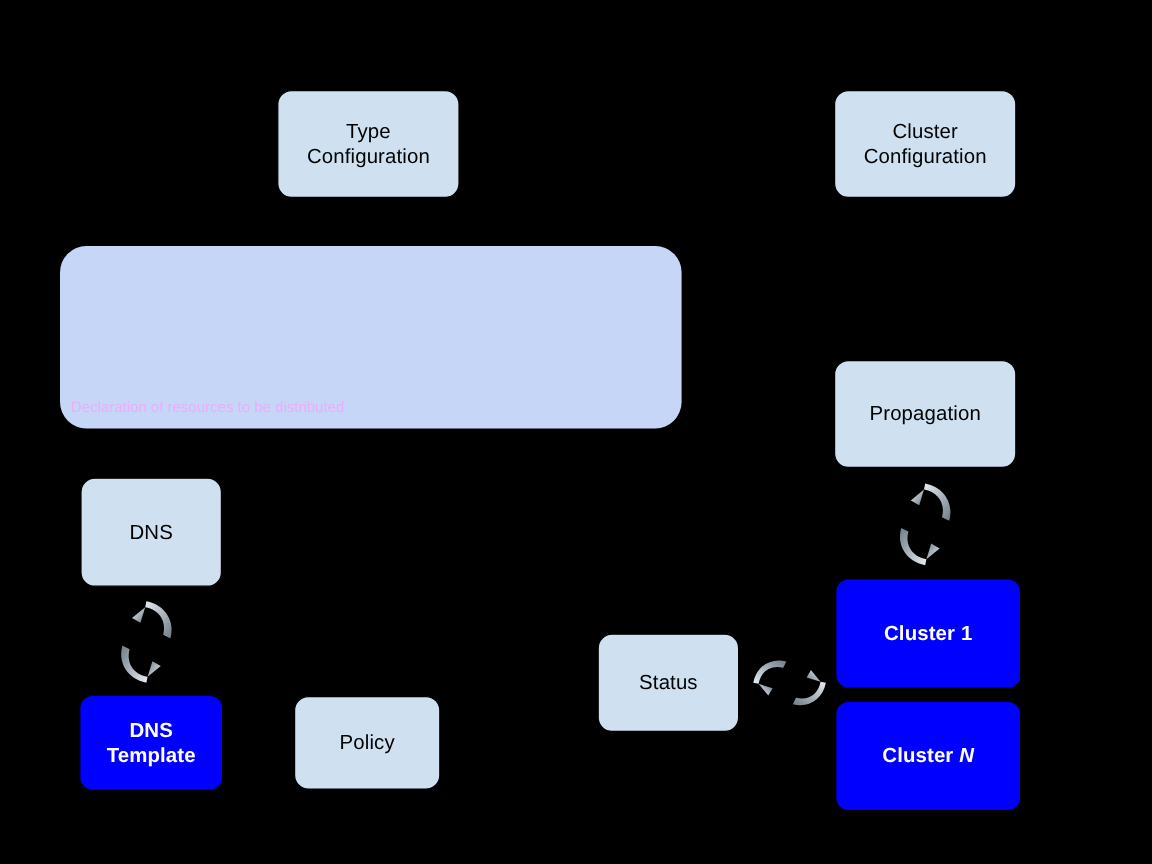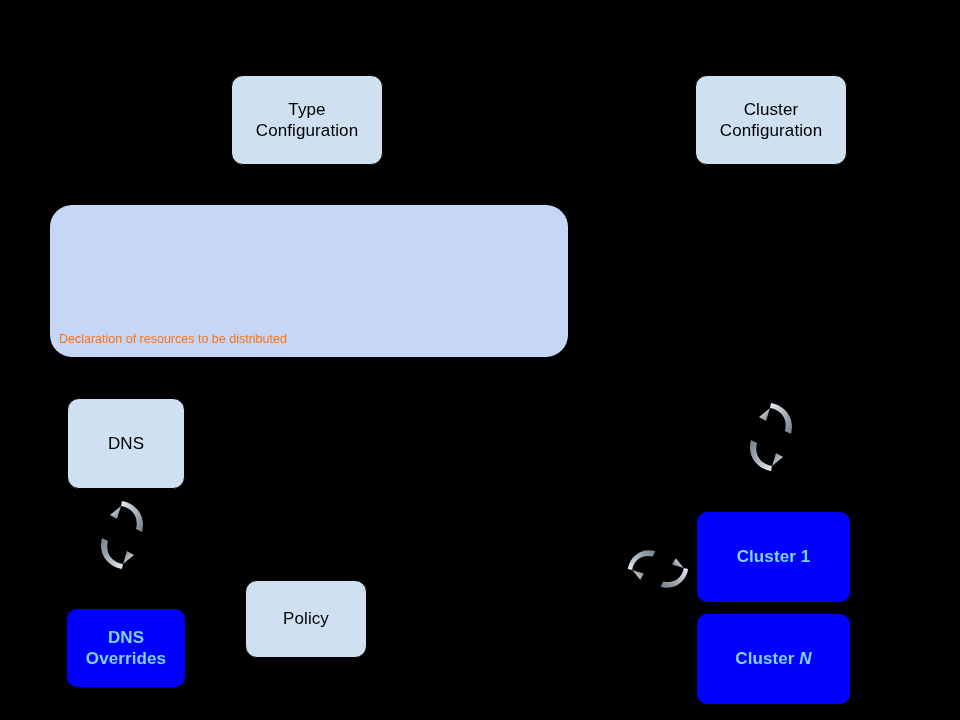--- a/index.html
+++ b/index.html
@@ -44,38 +44,37 @@
   
   .node.dashed {
     border: 1.5px dashed #000000;
     background: #cfe0f0;
   }
 
   
   .node.blue {
     background: #0000ff;
     border: none;
-    color: #7dd3fc;
+    color: #ffffff;
     font-weight: bold;
     border-radius: 10px;
-    margin-top: 29px;
   }
   .node.blue .ital { font-style: italic; }
 
   
   .group {
     position: absolute;
     box-sizing: border-box;
     background: #c6d6f7;
     border-radius: 22px;
   }
   .group-caption {
     position: absolute;
     font-size: 12.5px;
-    color: #f97316;
+    color: #f0abfc;
     white-space: nowrap;
   }
   svg.edges {
     position: absolute;
     left: 0;
     top: 0;
     width: 960px;
     height: 720px;
     pointer-events: none;
     overflow: visible;
@@ -161,48 +160,54 @@
     <path d="M 36 5 C 52 8 60 22 56 36 L 50 33 C 53 22 47 12 35 10 Z" fill="url(#gradA)"></path>
     <path d="M 35 10 L 24 19 L 31 23 Z" fill="url(#gradA)"></path>
 
     <path d="M 36 73 C 20 70 12 56 16 42 L 22 45 C 19 56 25 66 37 68 Z" fill="url(#gradB)"></path>
     <path d="M 37 68 L 48 59 L 41 55 Z" fill="url(#gradB)"></path>
   </svg>
 
   <div class="node blue" style="left:67px; top:580px; width:118px; height:78px;">
     <span>
       <span class="label">DNS</span>
-      <span class="label">Overrides</span>
+      <span class="label">Template</span>
     </span>
   </div>
 
   <div class="node" style="left:245px; top:580px; width:122px; height:78px;">
     <span class="label">Policy</span>
   </div>
 
+  <div class="node" style="left:695px; top:300px; width:152px; height:90px;">
+    <span class="label">Propagation</span>
+  </div>
 
   <svg class="sync-icon" style="left:735px; top:398px;" width="72" height="78" viewBox="0 0 72 78" xmlns="http://www.w3.org/2000/svg">
     <path d="M 36 5 C 52 8 60 22 56 36 L 50 33 C 53 22 47 12 35 10 Z" fill="url(#gradA)"></path>
     <path d="M 35 10 L 24 19 L 31 23 Z" fill="url(#gradA)"></path>
     <path d="M 36 73 C 20 70 12 56 16 42 L 22 45 C 19 56 25 66 37 68 Z" fill="url(#gradB)"></path>
     <path d="M 37 68 L 48 59 L 41 55 Z" fill="url(#gradB)"></path>
   </svg>
 
   <div class="node blue" style="left:697px; top:483px; width:153px; height:90px;">
     <span class="label">
       <span>Cluster </span><span>1</span>
     </span>
   </div>
 
   <div class="node blue" style="left:697px; top:585px; width:153px; height:90px;">
     <span class="label">
       <span>Cluster </span><span class="ital">N</span>
     </span>
   </div>
 
+  <div class="node" style="left:498px; top:528px; width:118px; height:82px;">
+    <span class="label">Status</span>
+  </div>
 
   <svg class="sync-icon" style="left:626px; top:530px;" width="64" height="78" viewBox="0 0 72 78" xmlns="http://www.w3.org/2000/svg">
     <g transform="rotate(90 36 39)">
       <path d="M 36 5 C 52 8 60 22 56 36 L 50 33 C 53 22 47 12 35 10 Z" fill="url(#gradA)"></path>
       <path d="M 35 10 L 24 19 L 31 23 Z" fill="url(#gradA)"></path>
       <path d="M 36 73 C 20 70 12 56 16 42 L 22 45 C 19 56 25 66 37 68 Z" fill="url(#gradB)"></path>
       <path d="M 37 68 L 48 59 L 41 55 Z" fill="url(#gradB)"></path>
     </g>
   </svg>
 

